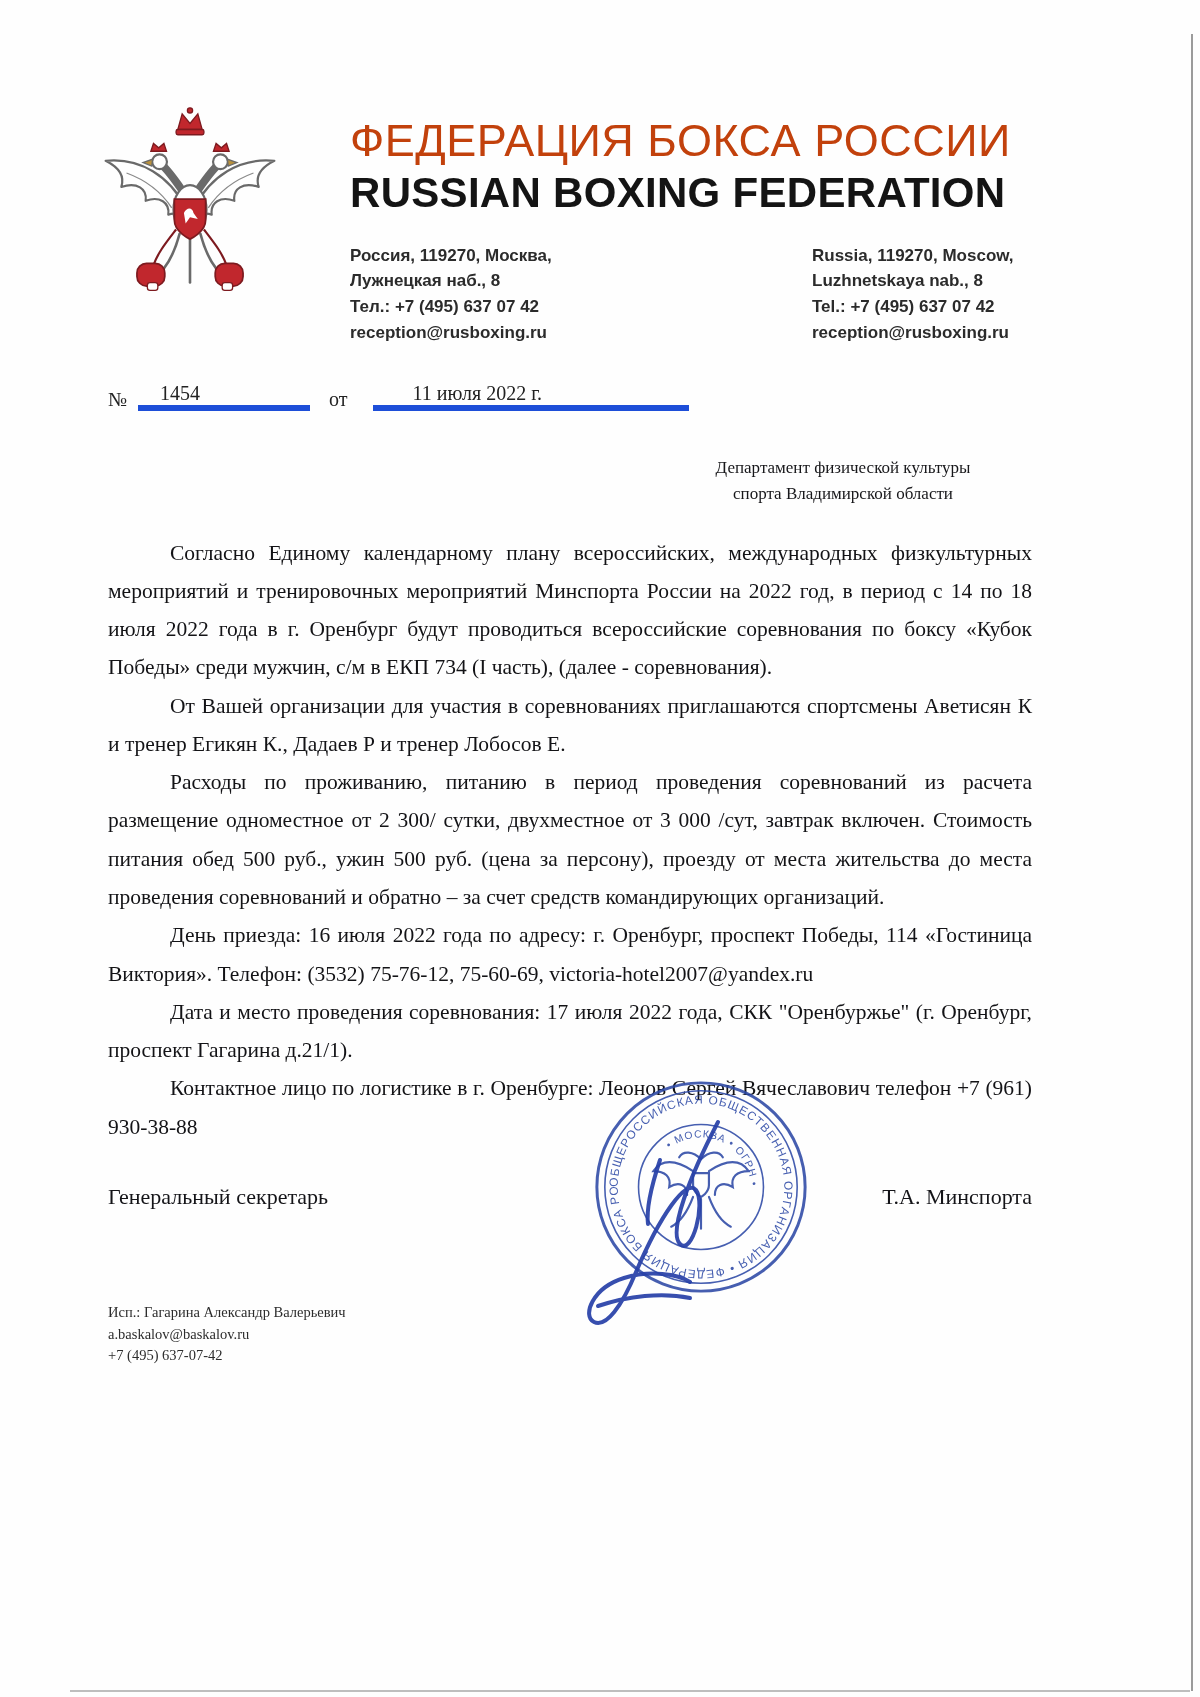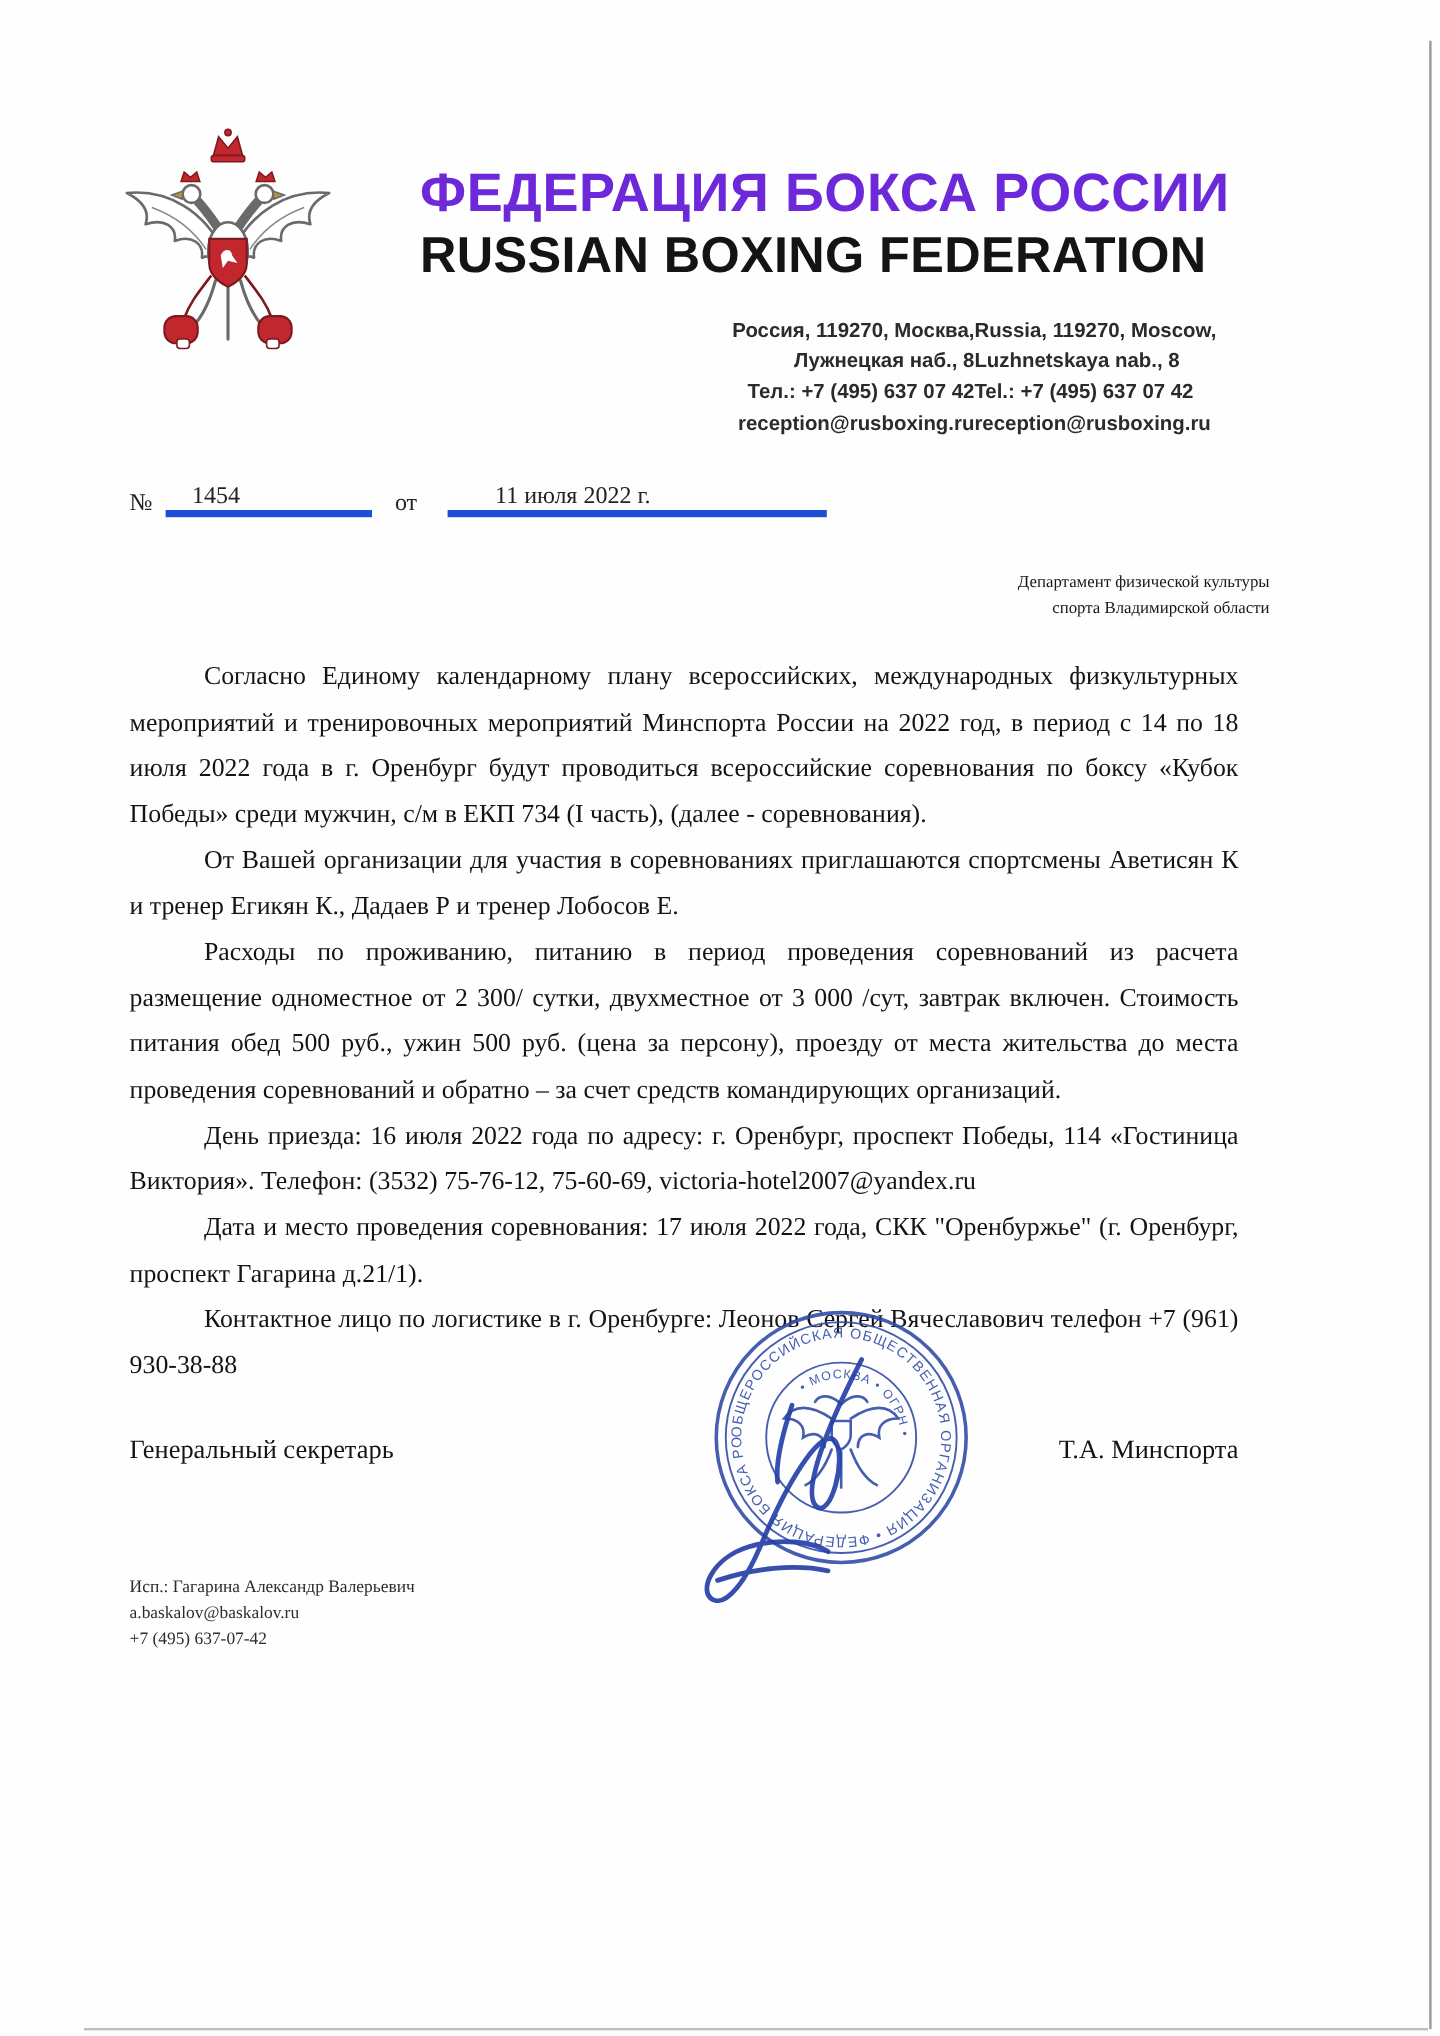--- a/index.html
+++ b/index.html
@@ -10,46 +10,46 @@
     font-family:"Liberation Serif", serif;
     color:#1d1d1d;
     overflow:hidden;
   }
   
   .header{display:flex;align-items:flex-start;padding:102px 56px 0 90px;}
   .emblem-wrap{width:200px;flex-shrink:0;}
   .header-text{margin-left:60px;flex:1;padding-top:14px;}
   .title-ru{
     font-family:"Liberation Sans", sans-serif;
-    font-weight:700;font-size:45px;line-height:1.12;
-    letter-spacing:.5px;color:#6d28d9;white-space:nowrap;margin-top:20px;
+    font-weight:400;font-size:45px;line-height:1.12;
+    letter-spacing:.5px;color:#c2410c;white-space:nowrap;
   }
   .title-en{
     font-family:"Liberation Sans", sans-serif;
     font-weight:800;font-size:42px;line-height:1.1;
     letter-spacing:.3px;color:#141414;white-space:nowrap;margin-top:4px;
   }
   .addresses{display:flex;margin-top:26px;}
   .addr-col{
     font-family:"Liberation Sans", sans-serif;
     font-weight:700;font-size:17px;line-height:1.52;color:#2b2b2b;
   }
-  .addr-ru{width:462px;text-align:right;}
+  .addr-ru{width:462px;}
   .addr-en{flex:1;}
   .addr-line{display:block;}
   
   .ref-line{margin:36px 0 0 108px;font-size:20px;color:#222;}
   .ref-label{margin-right:6px;}
   .u{display:inline-block;border-bottom:6px solid #1d4ed8;vertical-align:bottom;}
   .u-num{width:150px;padding-left:22px;margin-right:14px;}
   .u-date{width:276px;padding-left:40px;margin-left:14px;}
   
   .recipient{
     width:430px;margin:44px 142px 0 auto;
-    text-align:right;font-size:14px;line-height:1.55;color:#17171a;
+    text-align:center;font-size:17px;line-height:1.55;color:#17171a;
   }
   
   .body-text{margin:26px 168px 0 108px;}
   .body-text p{
     margin:0;text-align:justify;text-indent:62px;
     font-size:21.5px;line-height:1.78;color:#131316;
   }
   
   .signature-area{position:relative;height:150px;}
   .stamp{position:absolute;top:-78px;left:582px;width:238px;height:238px;opacity:.88;}

